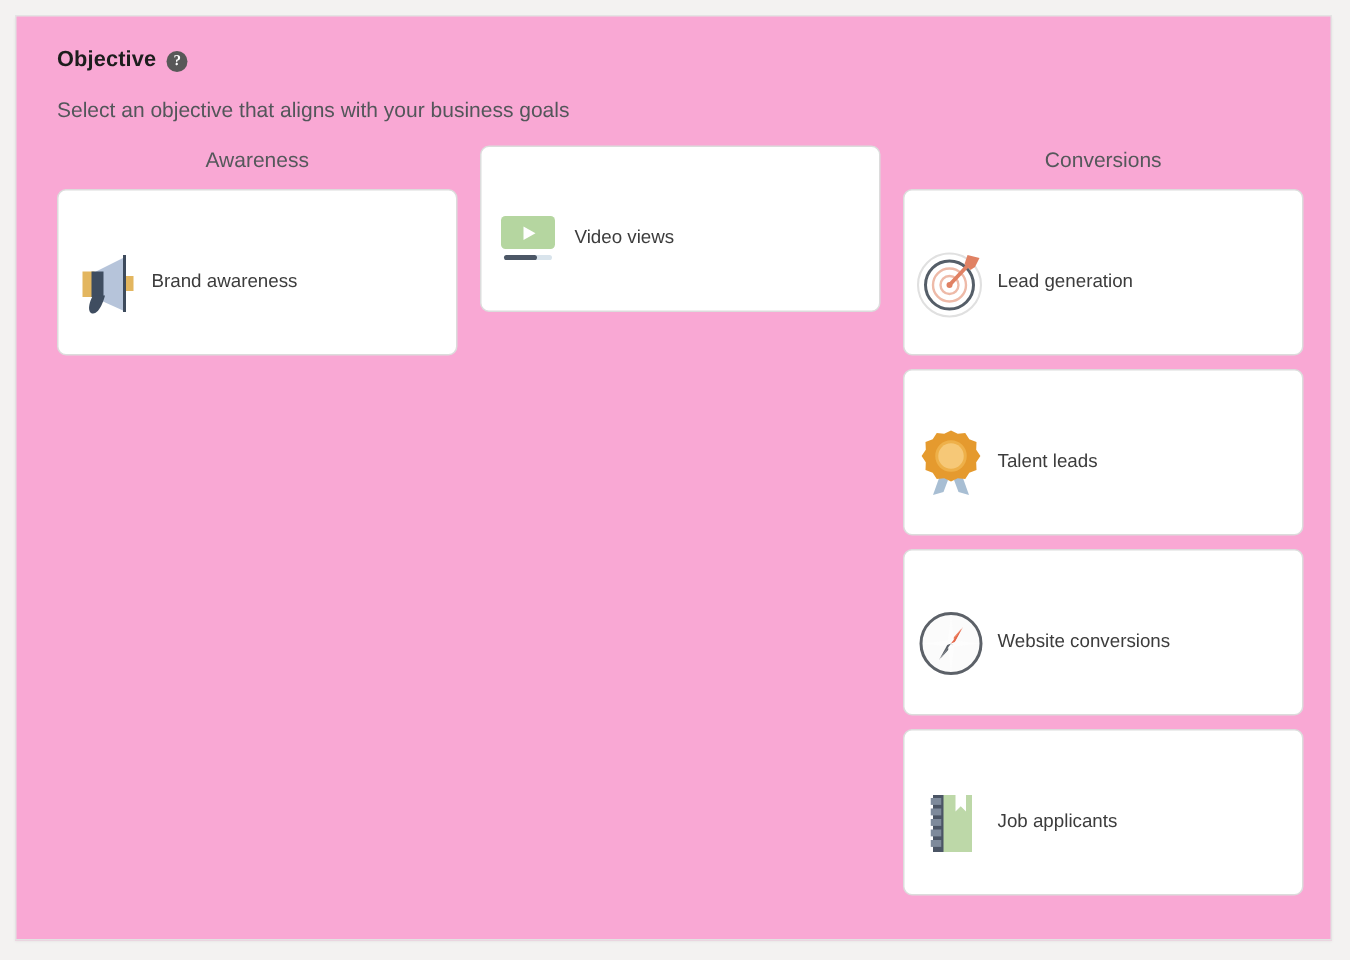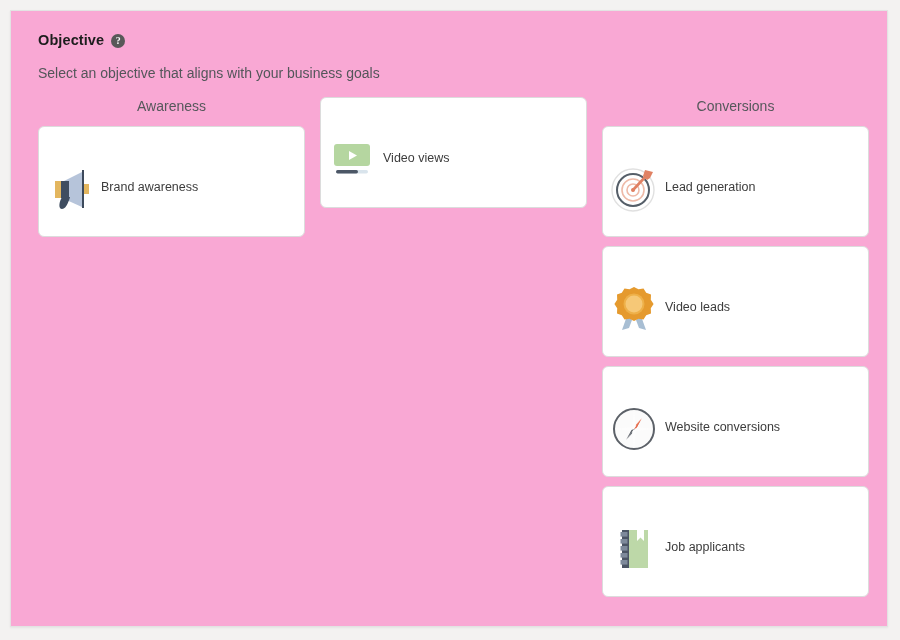--- a/index.html
+++ b/index.html
@@ -193,21 +193,21 @@
               <path d="M24 3
                        L28.5 5.2 L33.5 4.6 L36.2 8.8 L41 10.6 L40.8 15.8 L43.6 20
                        L40.8 24.2 L41 29.4 L36.2 31.2 L33.5 35.4 L28.5 34.8
                        L24 37 L19.5 34.8 L14.5 35.4 L11.8 31.2 L7 29.4
                        L7.2 24.2 L4.4 20 L7.2 15.8 L7 10.6 L11.8 8.8
                        L14.5 4.6 L19.5 5.2 Z" fill="#e59a2e"></path>
               <circle cx="24" cy="20" r="10.5" fill="#eeb049"></circle>
               <circle cx="24" cy="20" r="8.5" fill="#f6c877"></circle>
             </svg>
           </div>
-          <div class="card-label">Video leads</div>
+          <div class="card-label">Talent leads</div>
         </div>
 
         <div class="card">
           <div class="card-icon">
             <svg width="48" height="48" viewBox="0 0 48 48">
               <circle cx="24" cy="24" r="20" fill="#fbfbfb" stroke="#5c6168" stroke-width="2"></circle>
               <path d="M24 24 L31 14 L26 24 Z" fill="#e4684a"></path>
               <path d="M24 24 L26 24 L17 34 Z" fill="#5c6168"></path>
               <path d="M24 24 L31 14 L17 34 Z" fill="none"></path>
               <path d="M24 24 L31 14 L24 22 Z" fill="#ee7a55"></path>

